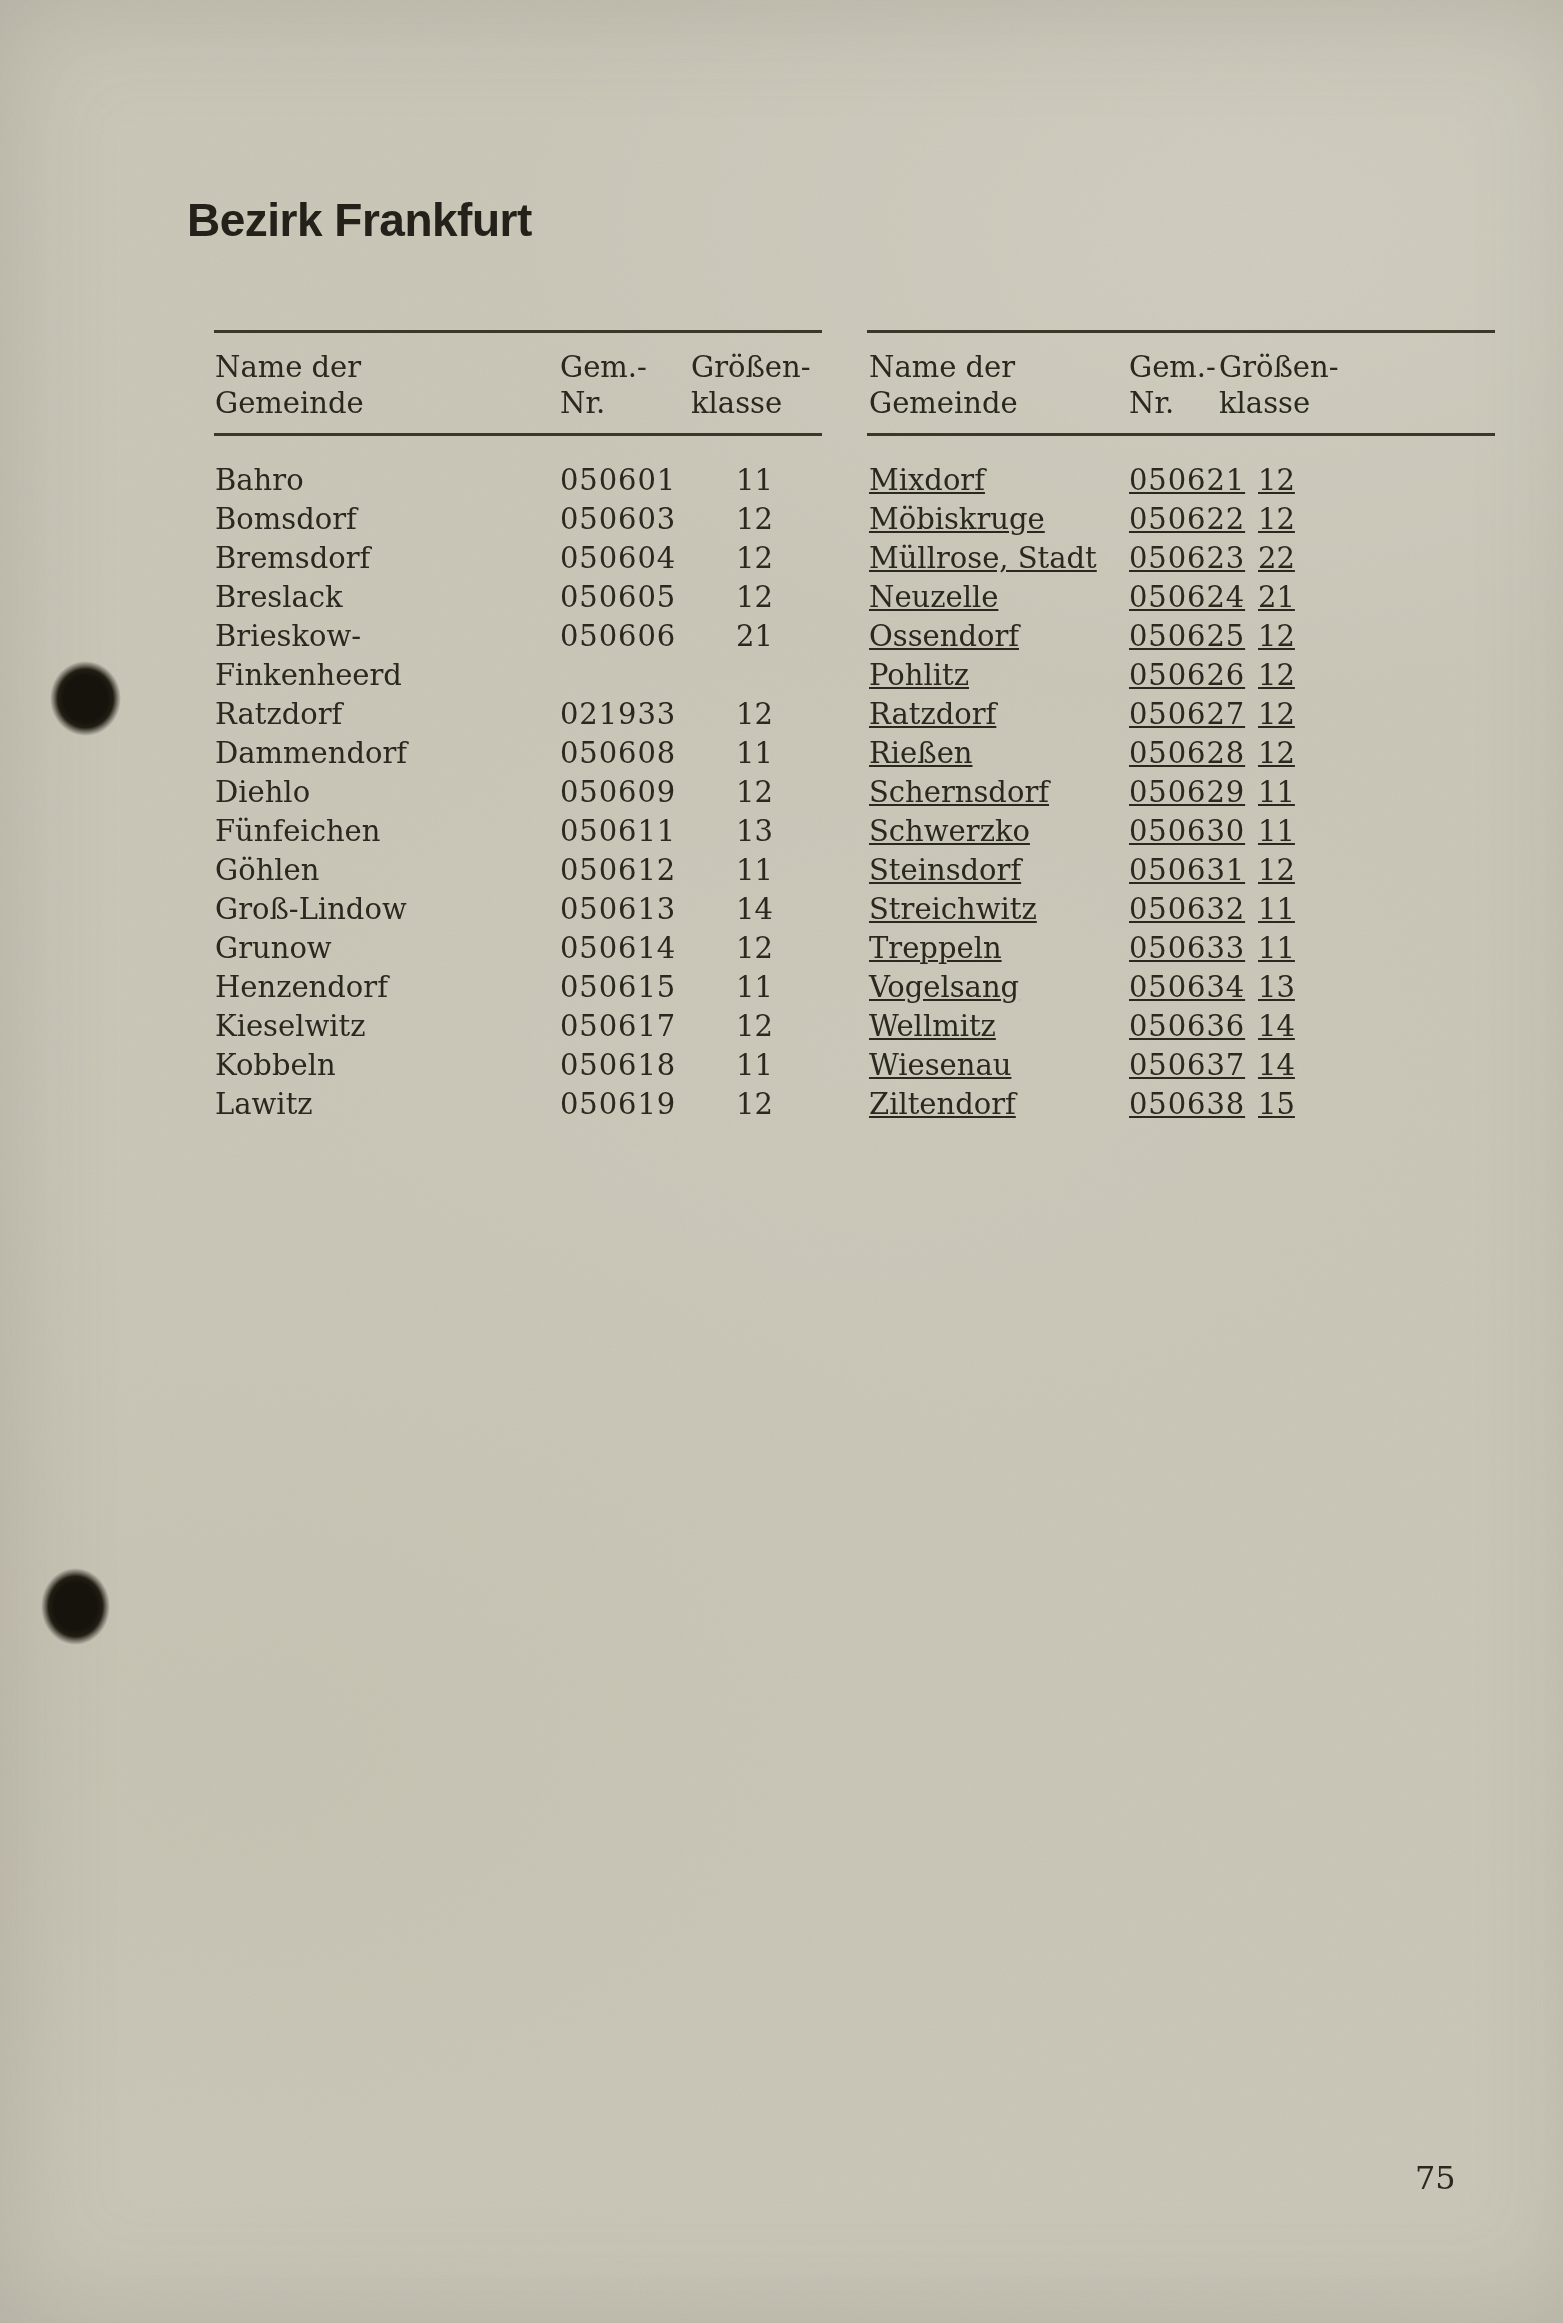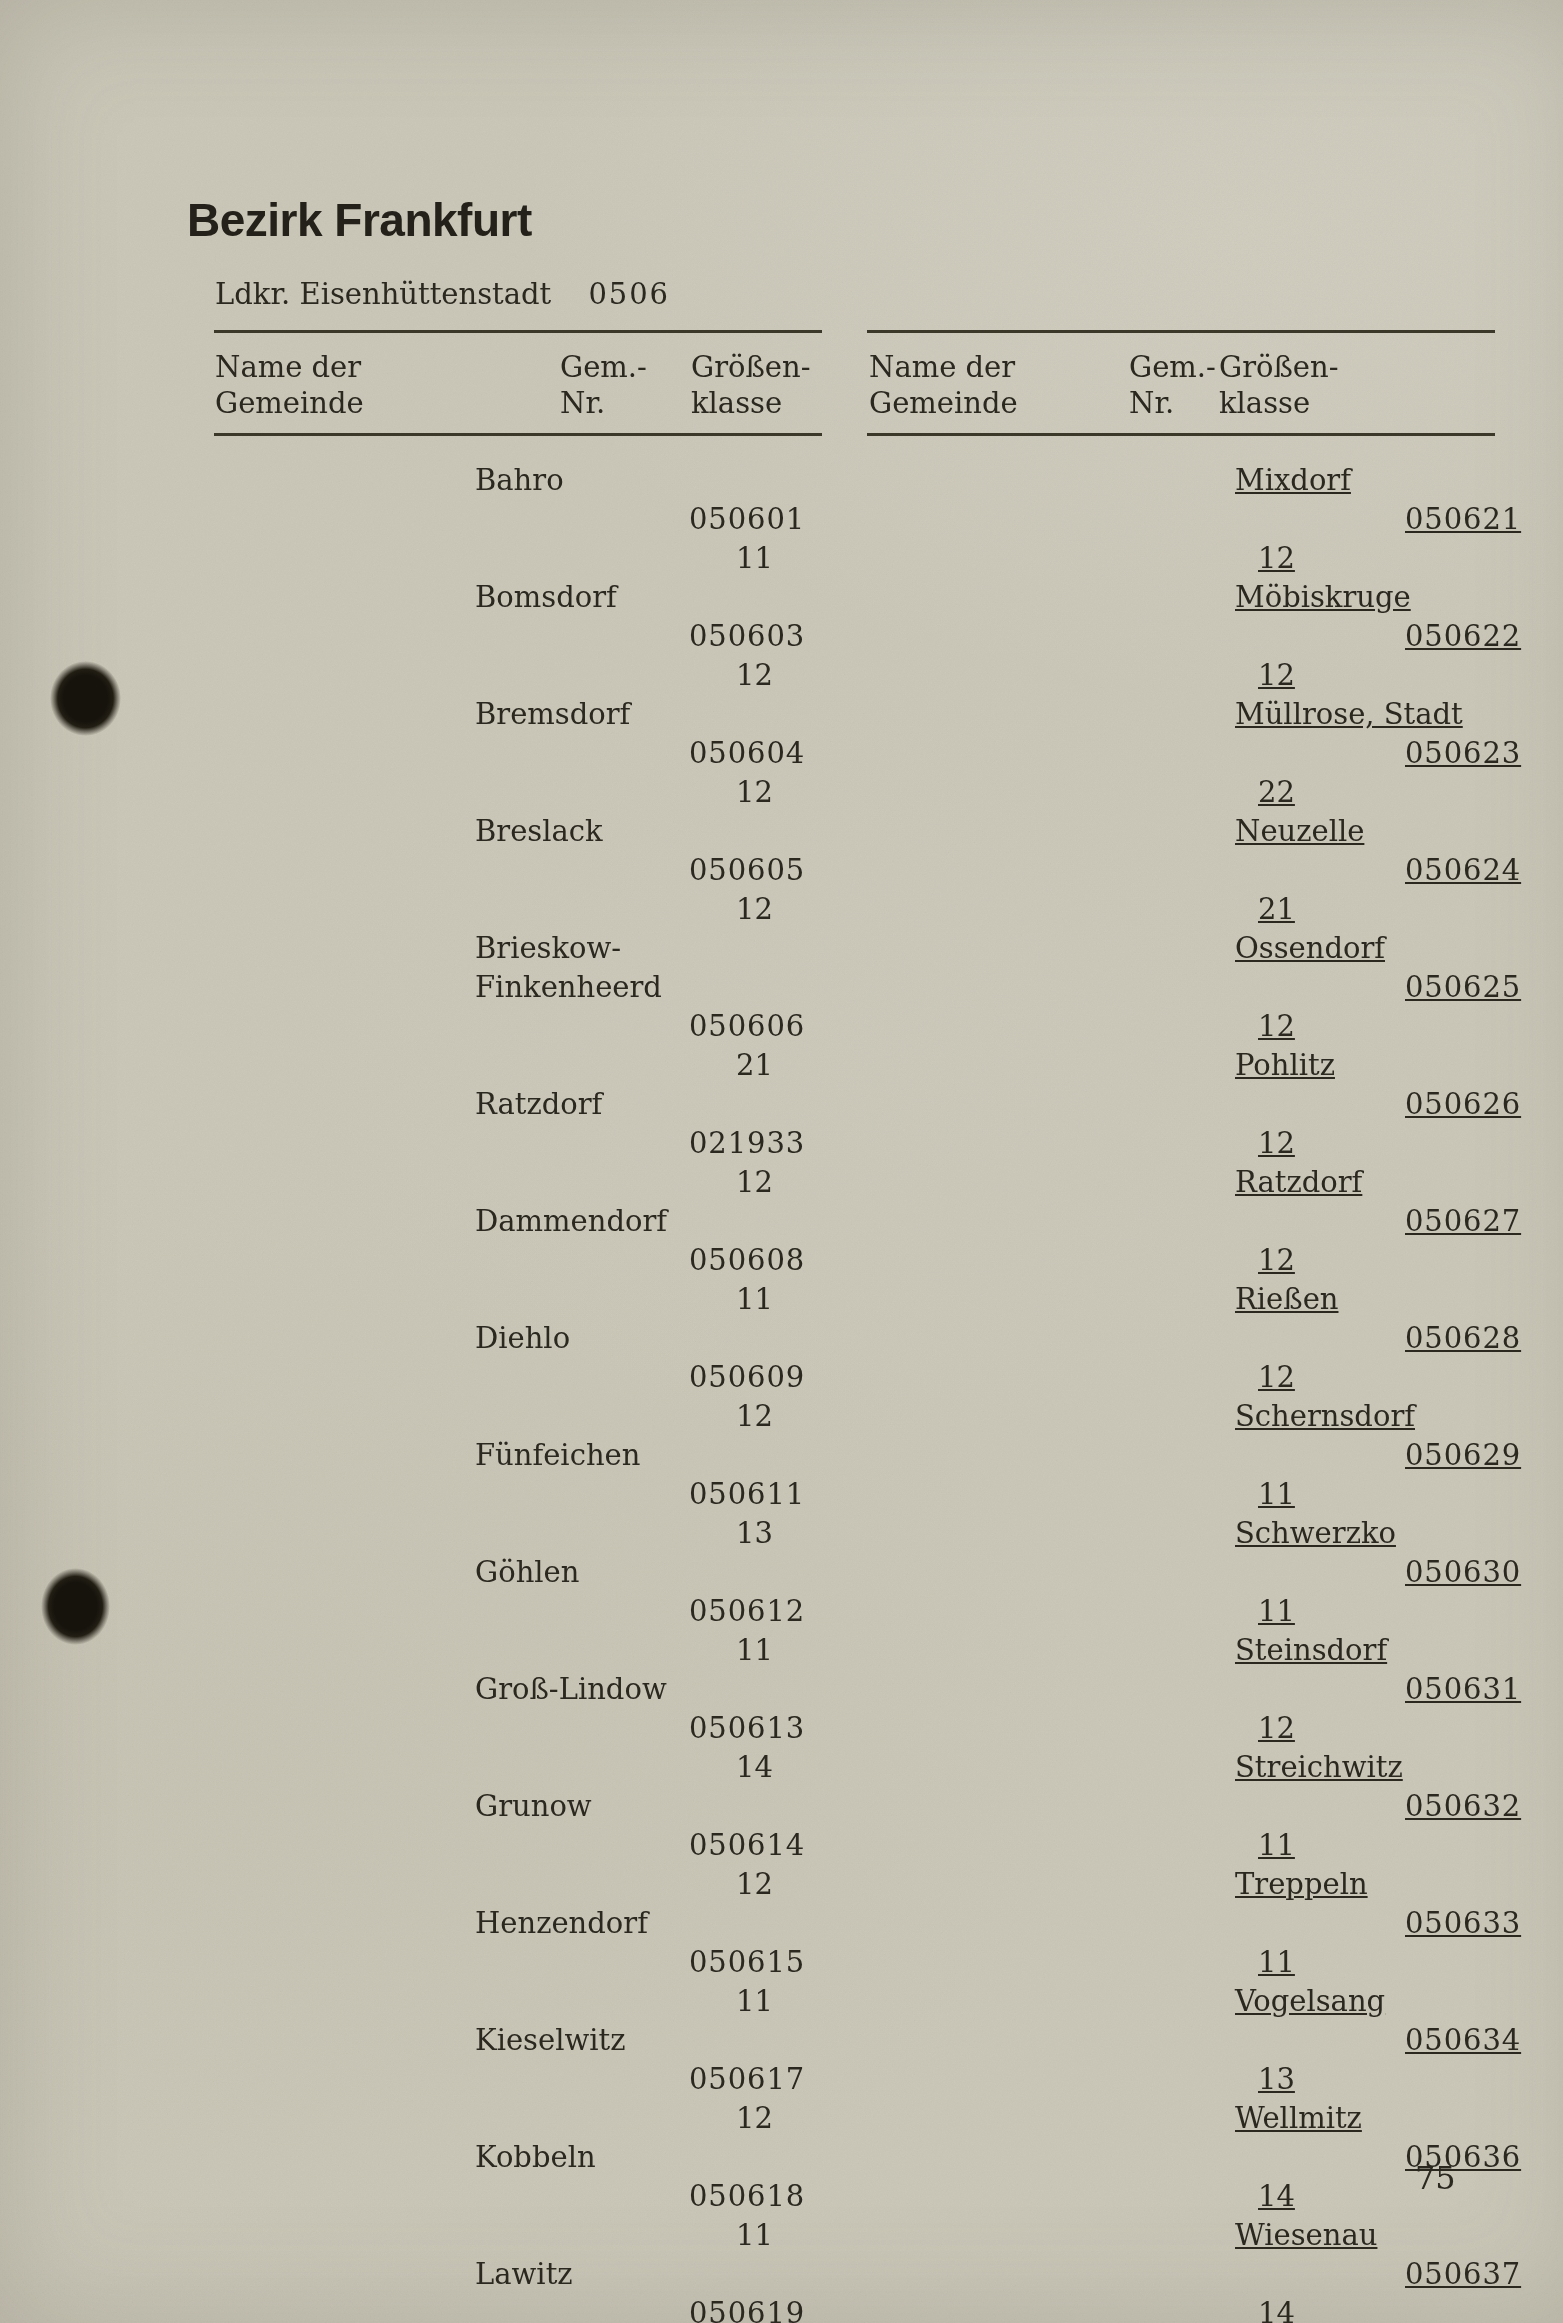--- a/index.html
+++ b/index.html
@@ -32,21 +32,21 @@
   .rule-head-left{left:214px;top:433px;width:608px;}
   .rule-top-right{left:867px;top:330px;width:628px;}
   .rule-head-right{left:867px;top:433px;width:628px;}
   .thead{position:absolute;display:flex;font-size:29px;line-height:36px;}
   .thead-left{left:215px;top:349px;width:605px;}
   .thead-right{left:869px;top:349px;width:626px;}
   .thead .hcell{white-space:pre-line;}
   .tbody{position:absolute;font-size:29px;}
   .tbody-left{left:215px;top:461px;width:605px;}
   .tbody-right{left:869px;top:461px;width:626px;text-decoration:underline;}
-  .trow{display:flex;align-items:flex-end;line-height:39px;flex-direction:column;}
+  .trow{display:flex;align-items:flex-start;line-height:39px;}
   .cell{white-space:nowrap;}
   .cell.name{white-space:pre-line;}
   .t-left .hcell.name,  .tbody-left  .cell.name  {width:345px;}
   .t-left .hcell.nr,    .tbody-left  .cell.nr    {width:131px;}
   .t-left .hcell.klasse,.tbody-left  .cell.klasse{width:129px;}
   .t-right .hcell.name,  .tbody-right .cell.name  {width:260px;}
   .t-right .hcell.nr,    .tbody-right .cell.nr    {width:90px;}
   .t-right .hcell.klasse,.tbody-right .cell.klasse{width:276px;}
   .tbody-left  .cell.klasse{padding-left:45px;box-sizing:border-box;}
   .tbody-right .cell.klasse{padding-left:39px;box-sizing:border-box;}
@@ -73,24 +73,20 @@
         </feComponentTransfer>
     </filter>
     <rect width="100%" height="100%" filter="url(#grain)"></rect>
   </svg>
 
   <div class="hole hole-1"></div>
   <div class="hole hole-2"></div>
 
   <div class="title">Bezirk Frankfurt</div>
 
-  <div class="subtitle">
-    <span>Ldkr. Eisenhüttenstadt</span>
-    <span class="code">0506</span>
-  </div>
 
   <div class="rule rule-sub-left"></div>
   <div class="rule rule-head-left"></div>
   <div class="rule rule-top-right"></div>
   <div class="rule rule-head-right"></div>
 
   <div class="thead thead-left t-left">
     <div class="hcell name"><span>Name der</span><br><span>Gemeinde</span></div>
     <div class="hcell nr"><span>Gem.-</span><br><span>Nr.</span></div>
     <div class="hcell klasse"><span>Größen-</span><br><span>klasse</span></div>

